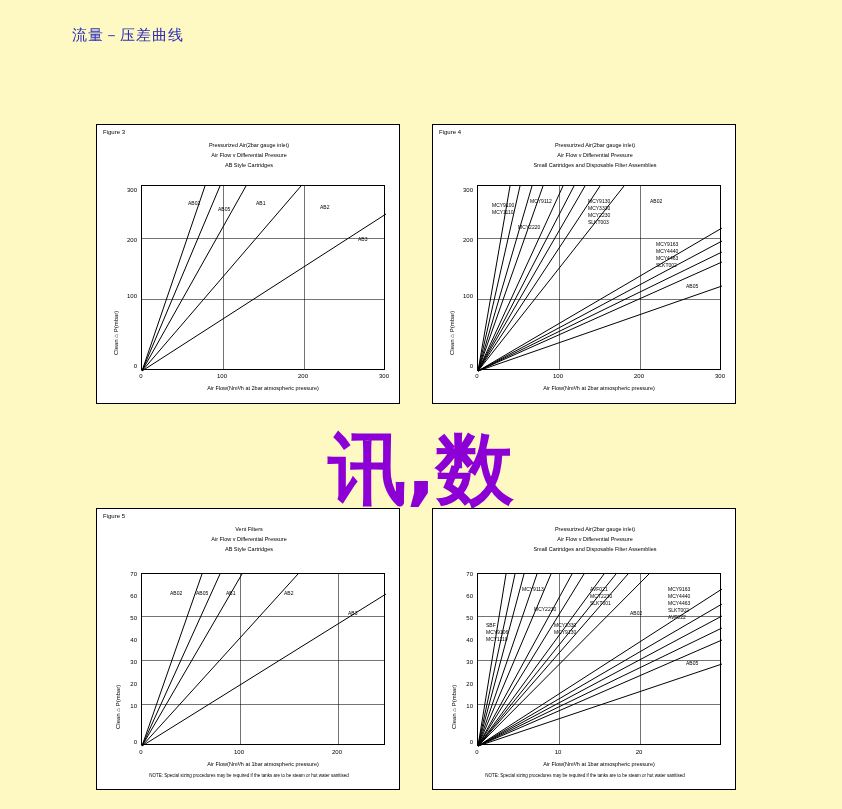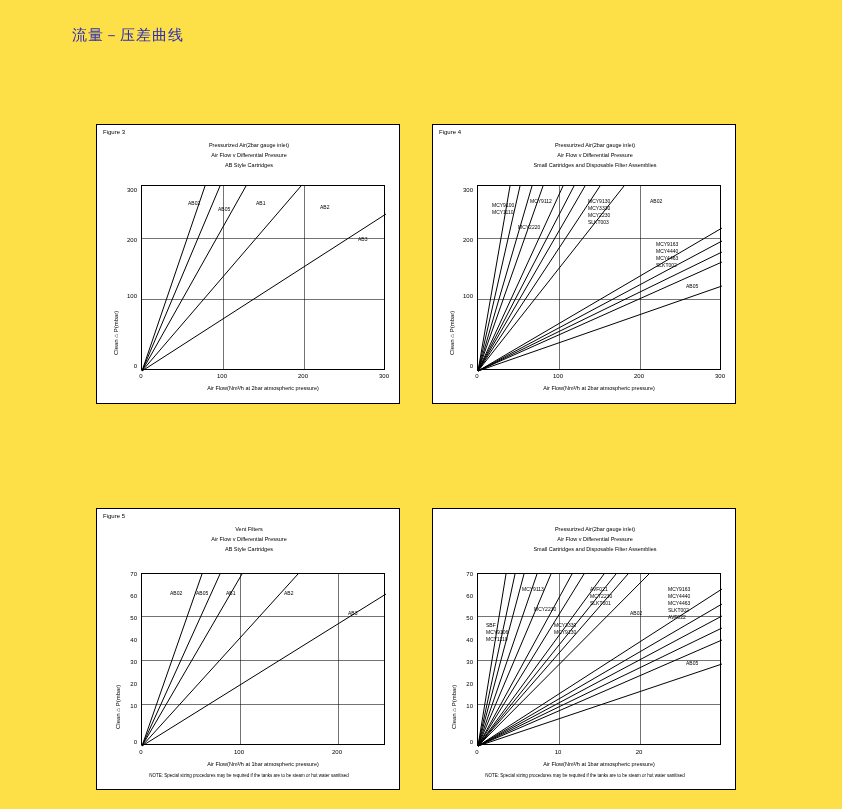--- a/index.html
+++ b/index.html
@@ -8,21 +8,21 @@
     background: #ffffff;
   }
   body {
     font-family: "Liberation Sans", sans-serif;
   }
   #page {
     position: relative;
     width: 842px;
     height: 809px;
     overflow: hidden;
-    background: #fde047;
+    background: #fef9c3;
   }
 
   
   .top-caption {
     position: absolute;
     left: 72px;
     top: 26px;
     font-size: 15px;
     color: #2b2bbb;
     letter-spacing: 1px;
@@ -347,14 +347,15 @@
     </div>
 
     <div class="xtick" style="left:36px; top:240px; width:16px;">0</div>
     <div class="xtick" style="left:117px; top:240px; width:16px;">10</div>
     <div class="xtick" style="left:198px; top:240px; width:16px;">20</div>
 
     <div class="xlabel" style="left:44px; top:252px; width:244px;">Air Flow(Nm³/h at 1bar atmospheric pressure)</div>
     <div class="note" style="left:12px; top:264px; width:280px;">NOTE: Special sizing procedures may be required if the tanks are to be steam or hot water sanitised</div>
   </div>
 
+  <div class="overlay-line overlay-2">讯,数</div>
 
 </div>
 
 </body></html>

